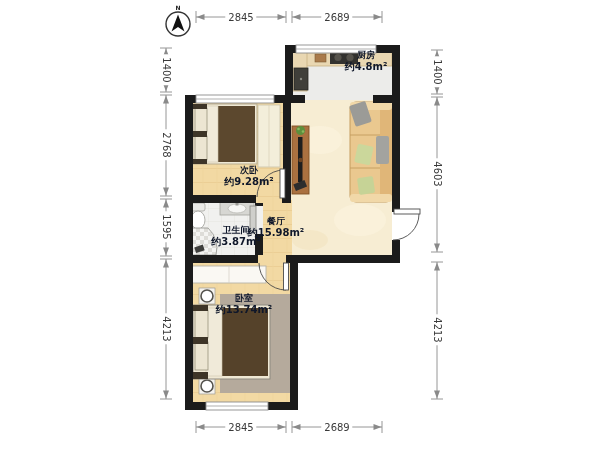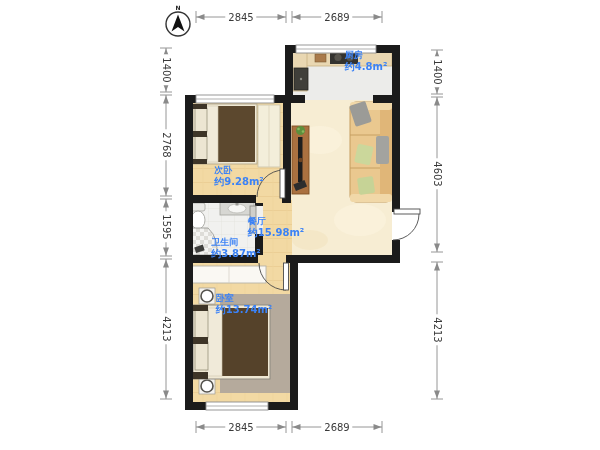--- a/index.html
+++ b/index.html
@@ -1,22 +1,22 @@
 <!DOCTYPE html>
 <html><head>
 <meta charset="utf-8">
 <style>
   html,body { margin:0; padding:0; background:#ffffff; }
   .stage {
     position:relative; width:600px; height:450px; background:#ffffff;
     font-family:"DejaVu Sans","Liberation Sans",sans-serif; overflow:hidden;
   }
   svg { position:absolute; left:0; top:0; }
-  .lbl { position:absolute; transform:translate(-50%,-50%); 
-         color:#3b82f6; line-height:1.25; white-space:nowrap; pointer-events:none; }
+  .lbl { position:absolute; transform:translate(-50%,-50%); text-align:center;
+         color:#0f172a; line-height:1.25; white-space:nowrap; pointer-events:none; }
   .room-name { font-size:9px; font-weight:700; }
   .room-area { font-size:10px; font-weight:700; }
   .dim { position:absolute; transform:translate(-50%,-50%); font-size:10px; color:#3a3a3a;
          background:#ffffff; padding:0 3px; white-space:nowrap; }
   .dim-v { transform:translate(-50%,-50%) rotate(90deg); }
   .compass-n { position:absolute; font-size:6px; color:#222; transform:translate(-50%,-50%); font-weight:700; }
 </style>
 </head>
 <body>
 
@@ -251,25 +251,25 @@
     <path d="M178 14.5 L184.5 31.5 L178 27 L171.5 31.5 Z" fill="#111111"></path>
   </g>
 </svg>
 
   <div class="compass-n" style="left:178px; top:7px;">N</div>
 
   <div class="lbl" style="left:366px; top:62px;">
     <div class="room-name">厨房</div>
     <div class="room-area">约4.8m²</div>
   </div>
-  <div class="lbl" style="left:239px; top:177px;">
+  <div class="lbl" style="left:249px; top:177px;">
     <div class="room-name">次卧</div>
     <div class="room-area">约9.28m²</div>
   </div>
-  <div class="lbl" style="left:236px; top:249px;">
+  <div class="lbl" style="left:236px; top:237px;">
     <div class="room-name">卫生间</div>
     <div class="room-area">约3.87m²</div>
   </div>
   <div class="lbl" style="left:276px; top:228px;">
     <div class="room-name">餐厅</div>
     <div class="room-area">约15.98m²</div>
   </div>
   <div class="lbl" style="left:244px; top:305px;">
     <div class="room-name">卧室</div>
     <div class="room-area">约13.74m²</div>

